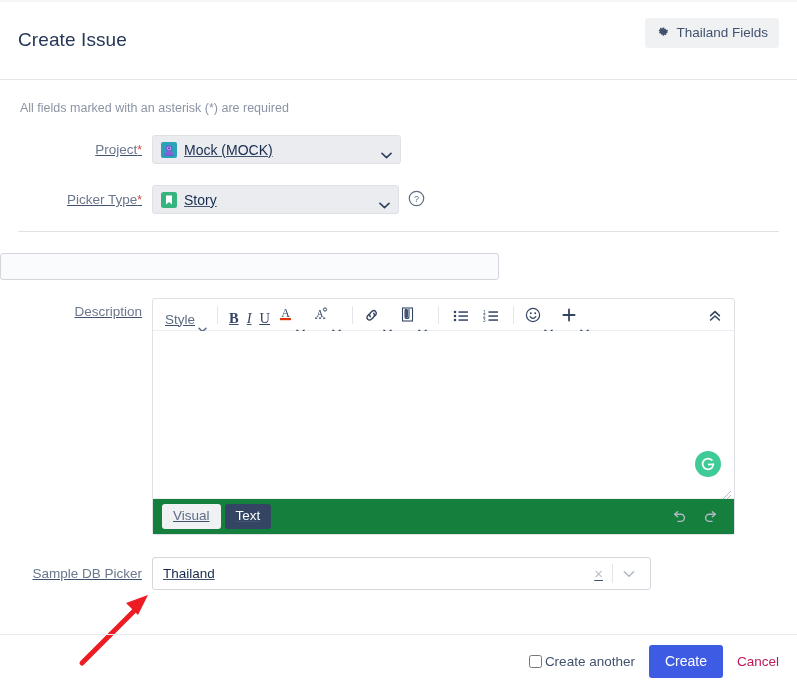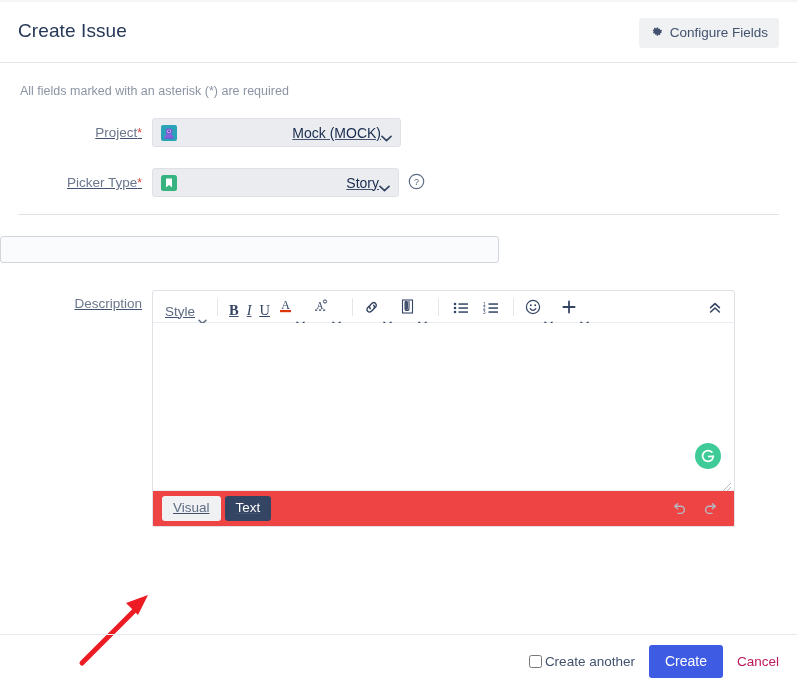--- a/index.html
+++ b/index.html
@@ -18,21 +18,21 @@
   .page {
     position: relative;
     width: 797px;
     height: 687px;
     background: #fff;
     box-sizing: border-box;
   }
   
   .header {
     position: relative;
-    height: 63px;
+    height: 80px;
     border-bottom: 1px solid #e4e6ea;
     display: flex;
     align-items: center;
     padding: 0 18px;
     box-sizing: border-box;
   }
   .page-title {
     font-size: 19px;
     color: #253858;
     font-weight: normal;
@@ -92,21 +92,21 @@
     height: 29px;
     display: flex;
     align-items: center;
     padding: 0 8px;
     box-sizing: border-box;
     font-size: 14px;
     color: #172b4d;
     cursor: pointer;
     position: relative;
   }
-  .select-box .sel-label { flex: 1 1 auto; padding-left: 7px; text-align: right; }
+  .select-box .sel-label { flex: 1 1 auto; padding-left: 7px; }
   .proj-row .select-box { width: 249px; }
   .type-row .select-box { width: 247px; }
   .chev {
     width: 11px; height: 7px;
     flex: 0 0 auto;
   }
   .icon16 {
     width: 16px; height: 16px;
     border-radius: 3px;
     flex: 0 0 auto;
@@ -215,21 +215,21 @@
     width: 10px; height: 10px;
     cursor: nwse-resize;
   }
   .editor-footer {
     height: 36px;
     border-top: 1px solid #eceef1;
     display: flex;
     align-items: center;
     padding: 0 9px;
     box-sizing: border-box;
-    background: #ef4444;
+    background: #15803d;
   }
   .mode-btn {
     font-size: 13.5px;
     padding: 5px 11px 6px;
     border-radius: 3px;
     cursor: pointer;
     border: none;
     font-family: "Liberation Sans", sans-serif;
     line-height: 1;
   }
@@ -382,21 +382,21 @@
 
   <div class="header">
     <div class="page-title">Create Issue</div>
     <button class="configure-btn">
       <span class="gear-ico">
         <svg width="14" height="14" viewBox="0 0 16 16">
           <path fill="#42526e" d="M8 5.3a2.7 2.7 0 1 0 0 5.4 2.7 2.7 0 0 0 0-5.4zm0 4.2a1.5 1.5 0 1 1 0-3 1.5 1.5 0 0 1 0 3z"></path>
           <path fill="#42526e" d="M14 9.1l-.1-.2.9-1-.5-1.3-1.3.2-.2-.2-.5-1.3-1.3.3-.2-.2-.2-1.3H8.8l-.5 1.2-.3.1L6.8 4l-1.1.8.3 1.3-.1.2-1.3.3-.2 1.3 1.2.6v.3l-1 .9.5 1.2 1.3-.2.2.2.5 1.3 1.3-.3.2.2.3 1.3h1.3l.5-1.2.3-.1 1 .8 1-.8-.3-1.3.2-.2 1.3-.3.1-1.3-1.1-.6z"></path>
         </svg>
       </span>
-      <span>Configure Fields</span>
+      <span>Thailand Fields</span>
     </button>
   </div>
 
   <div class="required-note">All fields marked with an asterisk (*) are required</div>
 
   <div class="form">
 
     <div class="row proj-row" style="margin-top:6px;">
       <div class="label" style="padding-top:8px;">
         <span>Project</span><span class="ast">*</span>
@@ -452,21 +452,21 @@
     </div>
 
     <div class="divider"></div>
 
     <div class="row" style="margin-top:21px;">
       <div class="ctl">
         <input class="summary-input" type="text" value="" style="">
       </div>
     </div>
 
-    <div class="row" style="margin-top:27px;">
+    <div class="row" style="margin-top:18px;">
       <div class="label" style="padding-top:7px;">
         <span>Description</span>
       </div>
       <div class="ctl">
         <div class="editor">
 
           <div class="toolbar">
             <div class="tb-item tb-style">
               <span>Style</span>
               <span class="caret">
@@ -643,20 +643,35 @@
                   <path d="M9.4 1.8l3 2.5-3 2.5" stroke="#b3b9c4" stroke-width="1.4" fill="none" stroke-linecap="round" stroke-linejoin="round"></path>
                 </svg>
               </span>
             </div>
           </div>
 
         </div>
       </div>
     </div>
 
+    <div class="row" style="margin-top:22px;">
+      <div class="label" style="padding-top:10px;">Sample DB Picker</div>
+      <div class="ctl">
+        <div class="picker">
+          <span class="picker-val">Thailand</span>
+          <span class="picker-clear">×</span>
+          <span class="picker-div"></span>
+          <span class="picker-chev">
+            <svg width="12" height="8" viewBox="0 0 12 8">
+                <path d="M1.3 1.8L6 6.2l4.7-4.4" stroke="#b0b6c1" stroke-width="1.5" fill="none" stroke-linecap="round" stroke-linejoin="round"></path>
+              </svg>
+          </span>
+        </div>
+      </div>
+    </div>
 
   </div>
 
   <svg class="annotation-arrow" width="90" height="90" viewBox="0 0 90 90">
     <line x1="12" y1="78" x2="68" y2="22" stroke="#ed1c24" stroke-width="5" stroke-linecap="round"></line>
     <path d="M78 10L56 18l6 6 6 6z" fill="#ed1c24"></path>
   </svg>
 
   <div class="footer-divider"></div>
   <div class="footer">

